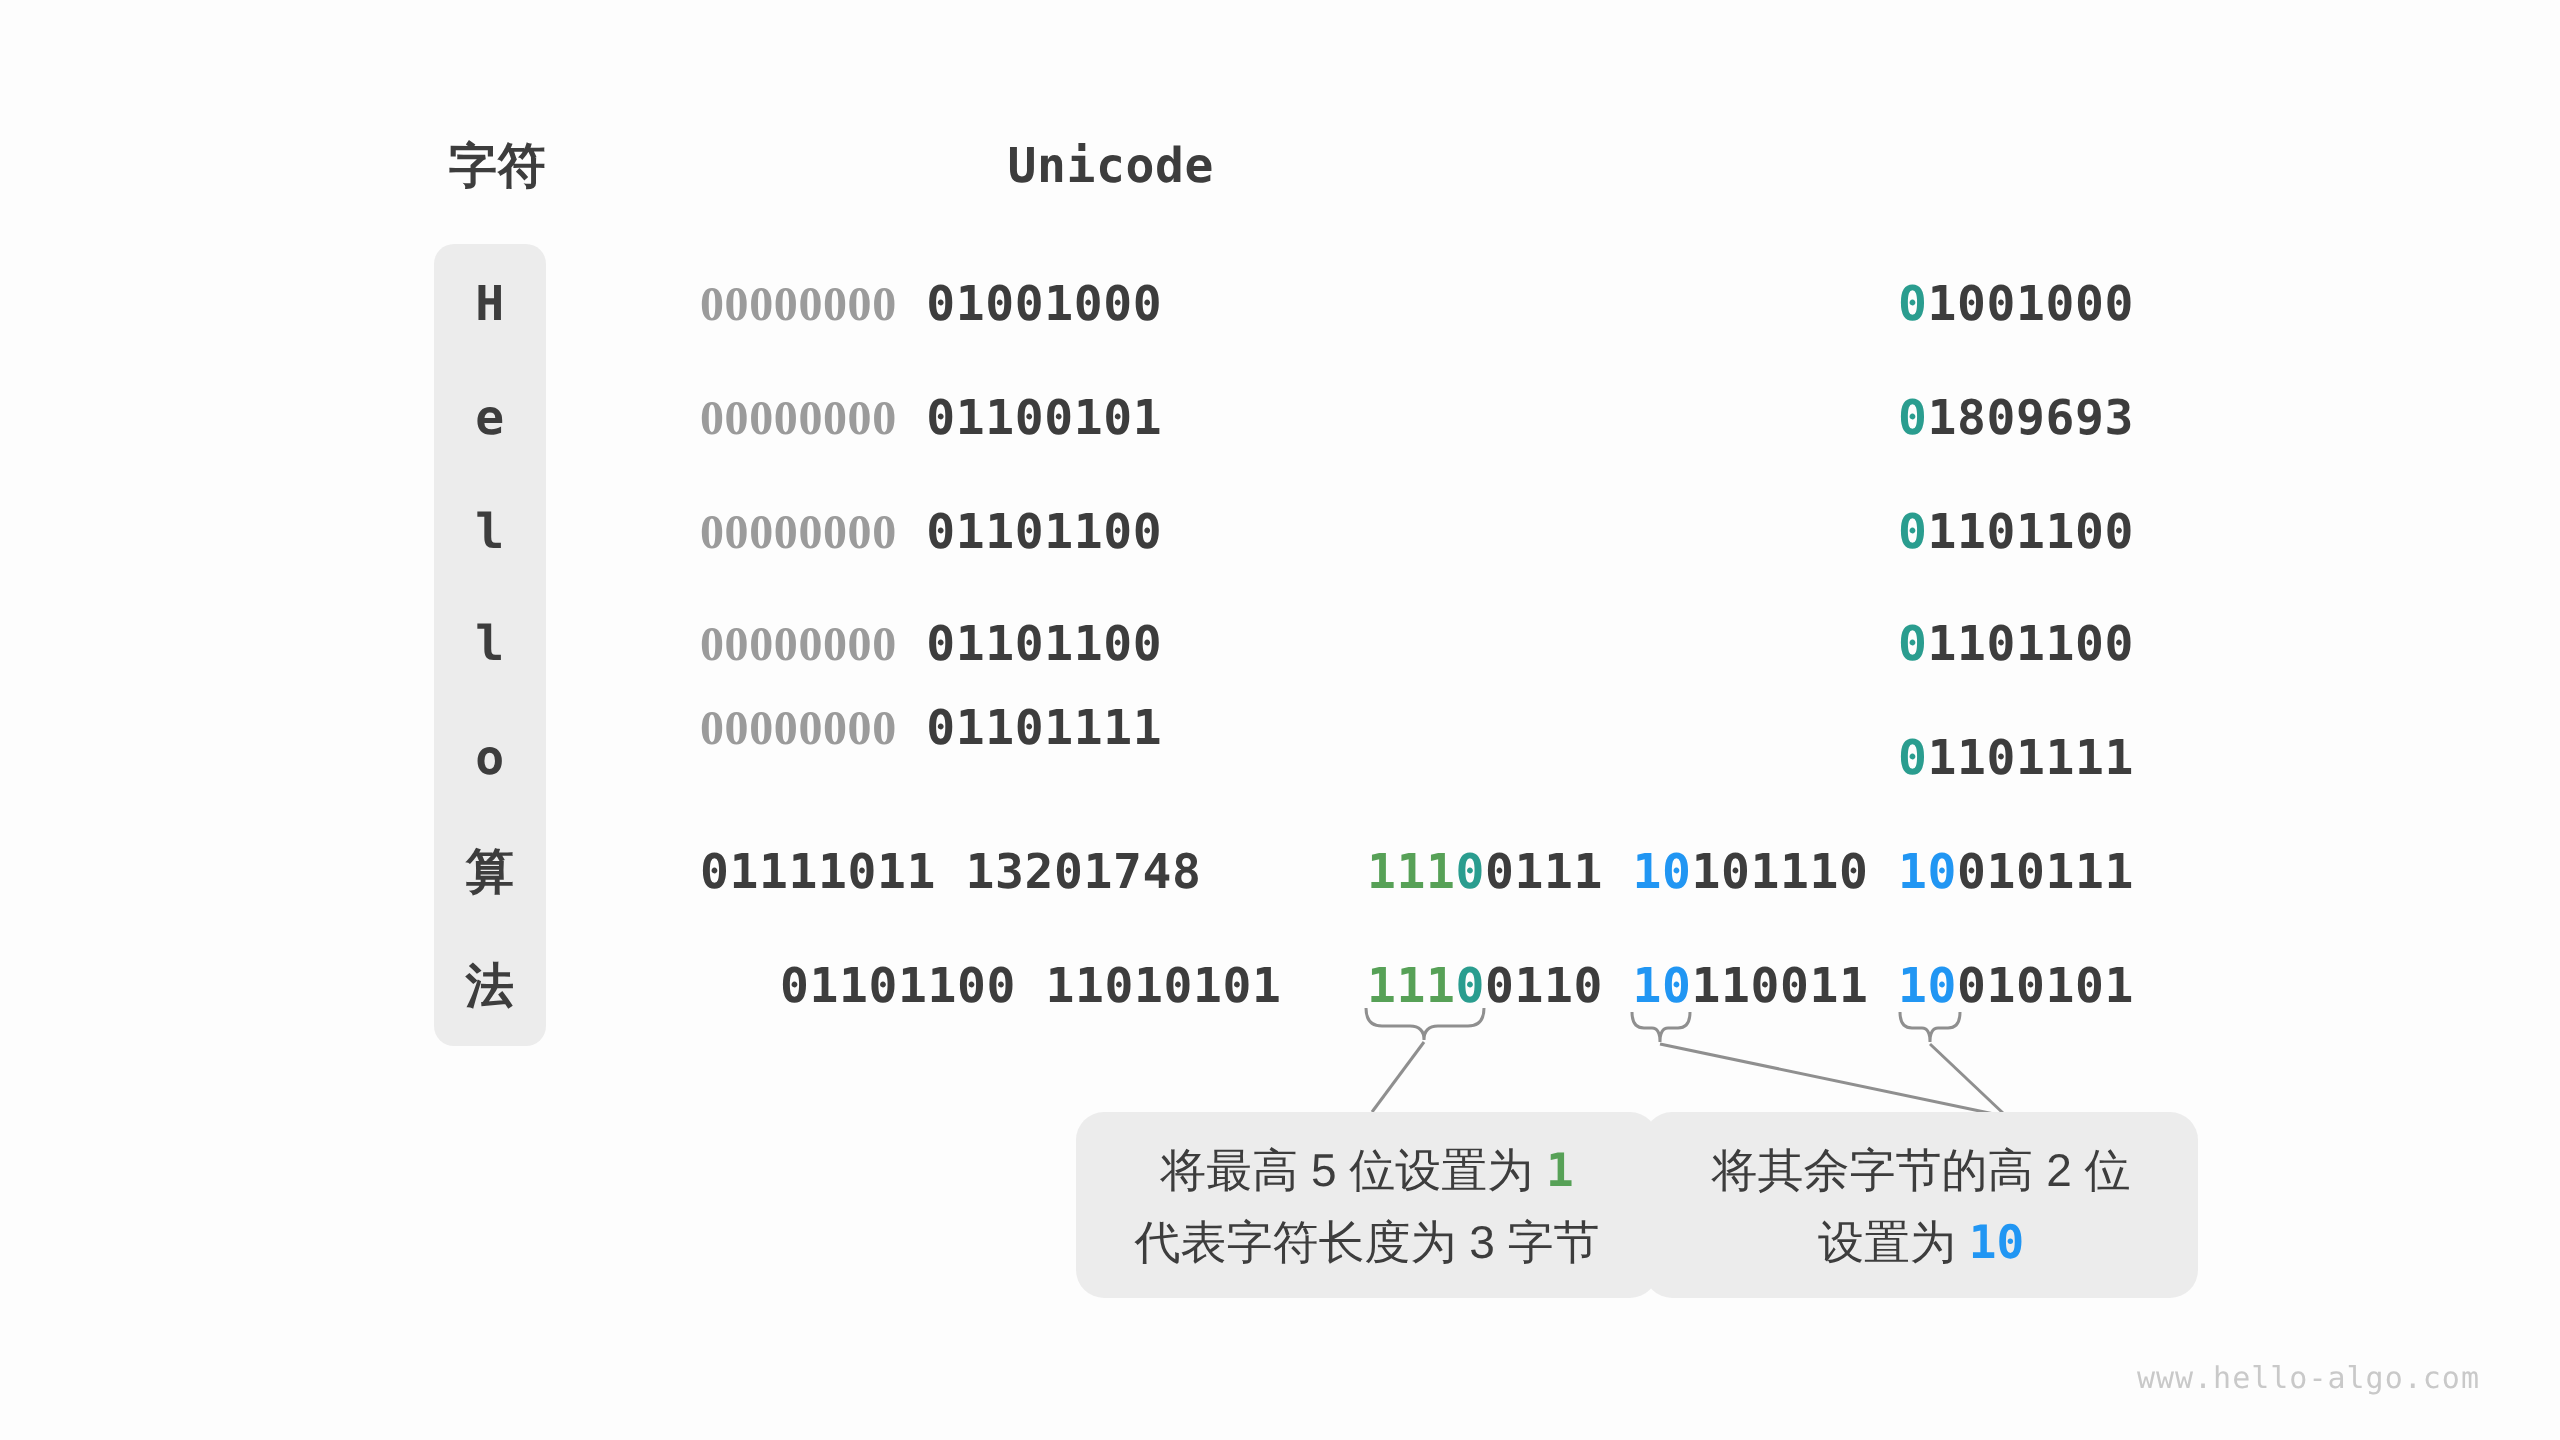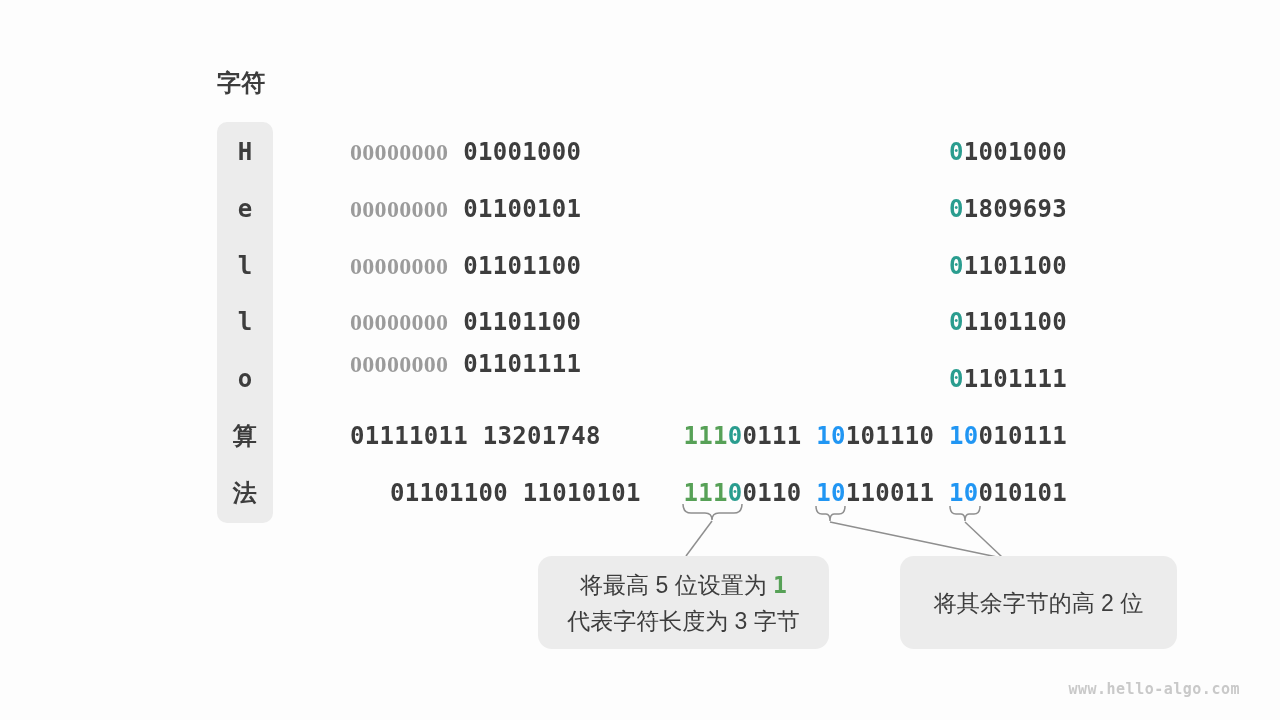--- a/index.html
+++ b/index.html
@@ -9,21 +9,21 @@
   }
   html,body{margin:0;padding:0;}
   .canvas{
     position:relative; width:1280px; height:720px; overflow:hidden;
     background:var(--page-bg);
     font-family:"DejaVu Sans Mono","Liberation Mono",monospace;
   }
   .mono{font-family:"DejaVu Sans Mono","Liberation Mono",monospace;}
   .hdr{
     position:absolute; top:68px; height:30px; line-height:30px;
-    font-size:24px; font-weight:bold; color:var(--dark); text-align:left;
+    font-size:24px; font-weight:bold; color:var(--dark); text-align:right;
     letter-spacing:0.3px;
   }
   #hdr-char{left:217px; width:56px;}
   #hdr-unicode{left:350px; width:257px;}
   #hdr-utf8{left:683px; width:384px;}
   .char-col-bg{
     position:absolute; left:217px; top:122px; width:56px; height:401px;
     background:var(--box-bg); border-radius:10px;
   }
   .row-cell{
@@ -41,36 +41,37 @@
   .seg.blue{color:var(--blue);}
   .overlay{position:absolute; left:0; top:0; width:1280px; height:720px; pointer-events:none;}
   .overlay path, .overlay line{stroke:var(--line); stroke-width:1.5; fill:none;}
   .callout{
     position:absolute; top:556px; height:93px; background:var(--box-bg);
     border-radius:14px; display:flex; flex-direction:column; justify-content:center;
     align-items:center; font-family:"Liberation Sans","DejaVu Sans",sans-serif;
     font-size:23px; color:var(--dark);
   }
   #callout-0{left:538px; width:291px;}
-  #callout-1{left:900px; width:277px;}
+  #callout-1{left:822px; width:277px;}
   .callout .line{height:36px; line-height:36px; text-align:center; white-space:pre;}
   .callout .seg.num{
     font-family:"DejaVu Sans Mono","Liberation Mono",monospace; font-weight:bold;
   }
   .watermark{
     position:absolute; right:40px; bottom:22px; font-size:15px;
-    color:var(--watermark); letter-spacing:0.5px;font-weight:bold;
+    color:var(--watermark); letter-spacing:0.5px;
   }
 </style>
 </head>
 <body>
 
 <div class="canvas">
 
   <div class="hdr" id="hdr-char">字符</div>
+  <div class="hdr" id="hdr-unicode">Unicode</div>
 
   <div class="char-col-bg"></div>
 
   <div id="encoding-table">
       <div class="row-cell char-cell" style="top: 137px;">H</div>
       <div class="row-cell uni-cell" style="top: 137px;"><span class="seg gray">00000000</span><span class="seg dark"> </span><span class="seg dark">01001000</span></div>
       <div class="row-cell utf8-cell" style="top: 137px;"><span class="seg teal">0</span><span class="seg dark">1001000</span></div>
       <div class="row-cell char-cell" style="top: 193.8px;">e</div>
       <div class="row-cell uni-cell" style="top: 193.8px;"><span class="seg gray">00000000</span><span class="seg dark"> </span><span class="seg dark">01100101</span></div>
       <div class="row-cell utf8-cell" style="top: 193.8px;"><span class="seg teal">0</span><span class="seg dark">1809693</span></div>
@@ -99,16 +100,17 @@
     <line x1="830" y1="522" x2="997" y2="557"></line>
     <line x1="965" y1="522" x2="1002" y2="557"></line>
   </svg>
 
   <div class="callout" id="callout-0">
       <div class="line"><span class="seg dark">将最高 5 位设置为 </span><span class="seg green num">1</span></div>
       <div class="line"><span class="seg dark">代表字符长度为 3 字节</span></div>
     </div>
   <div class="callout" id="callout-1">
       <div class="line"><span class="seg dark">将其余字节的高 2 位</span></div>
+      <div class="line"><span class="seg dark">设置为 </span><span class="seg blue num">10</span></div>
     </div>
 
   <div class="watermark mono">www.hello-algo.com</div>
 </div>
 
 </body></html>

